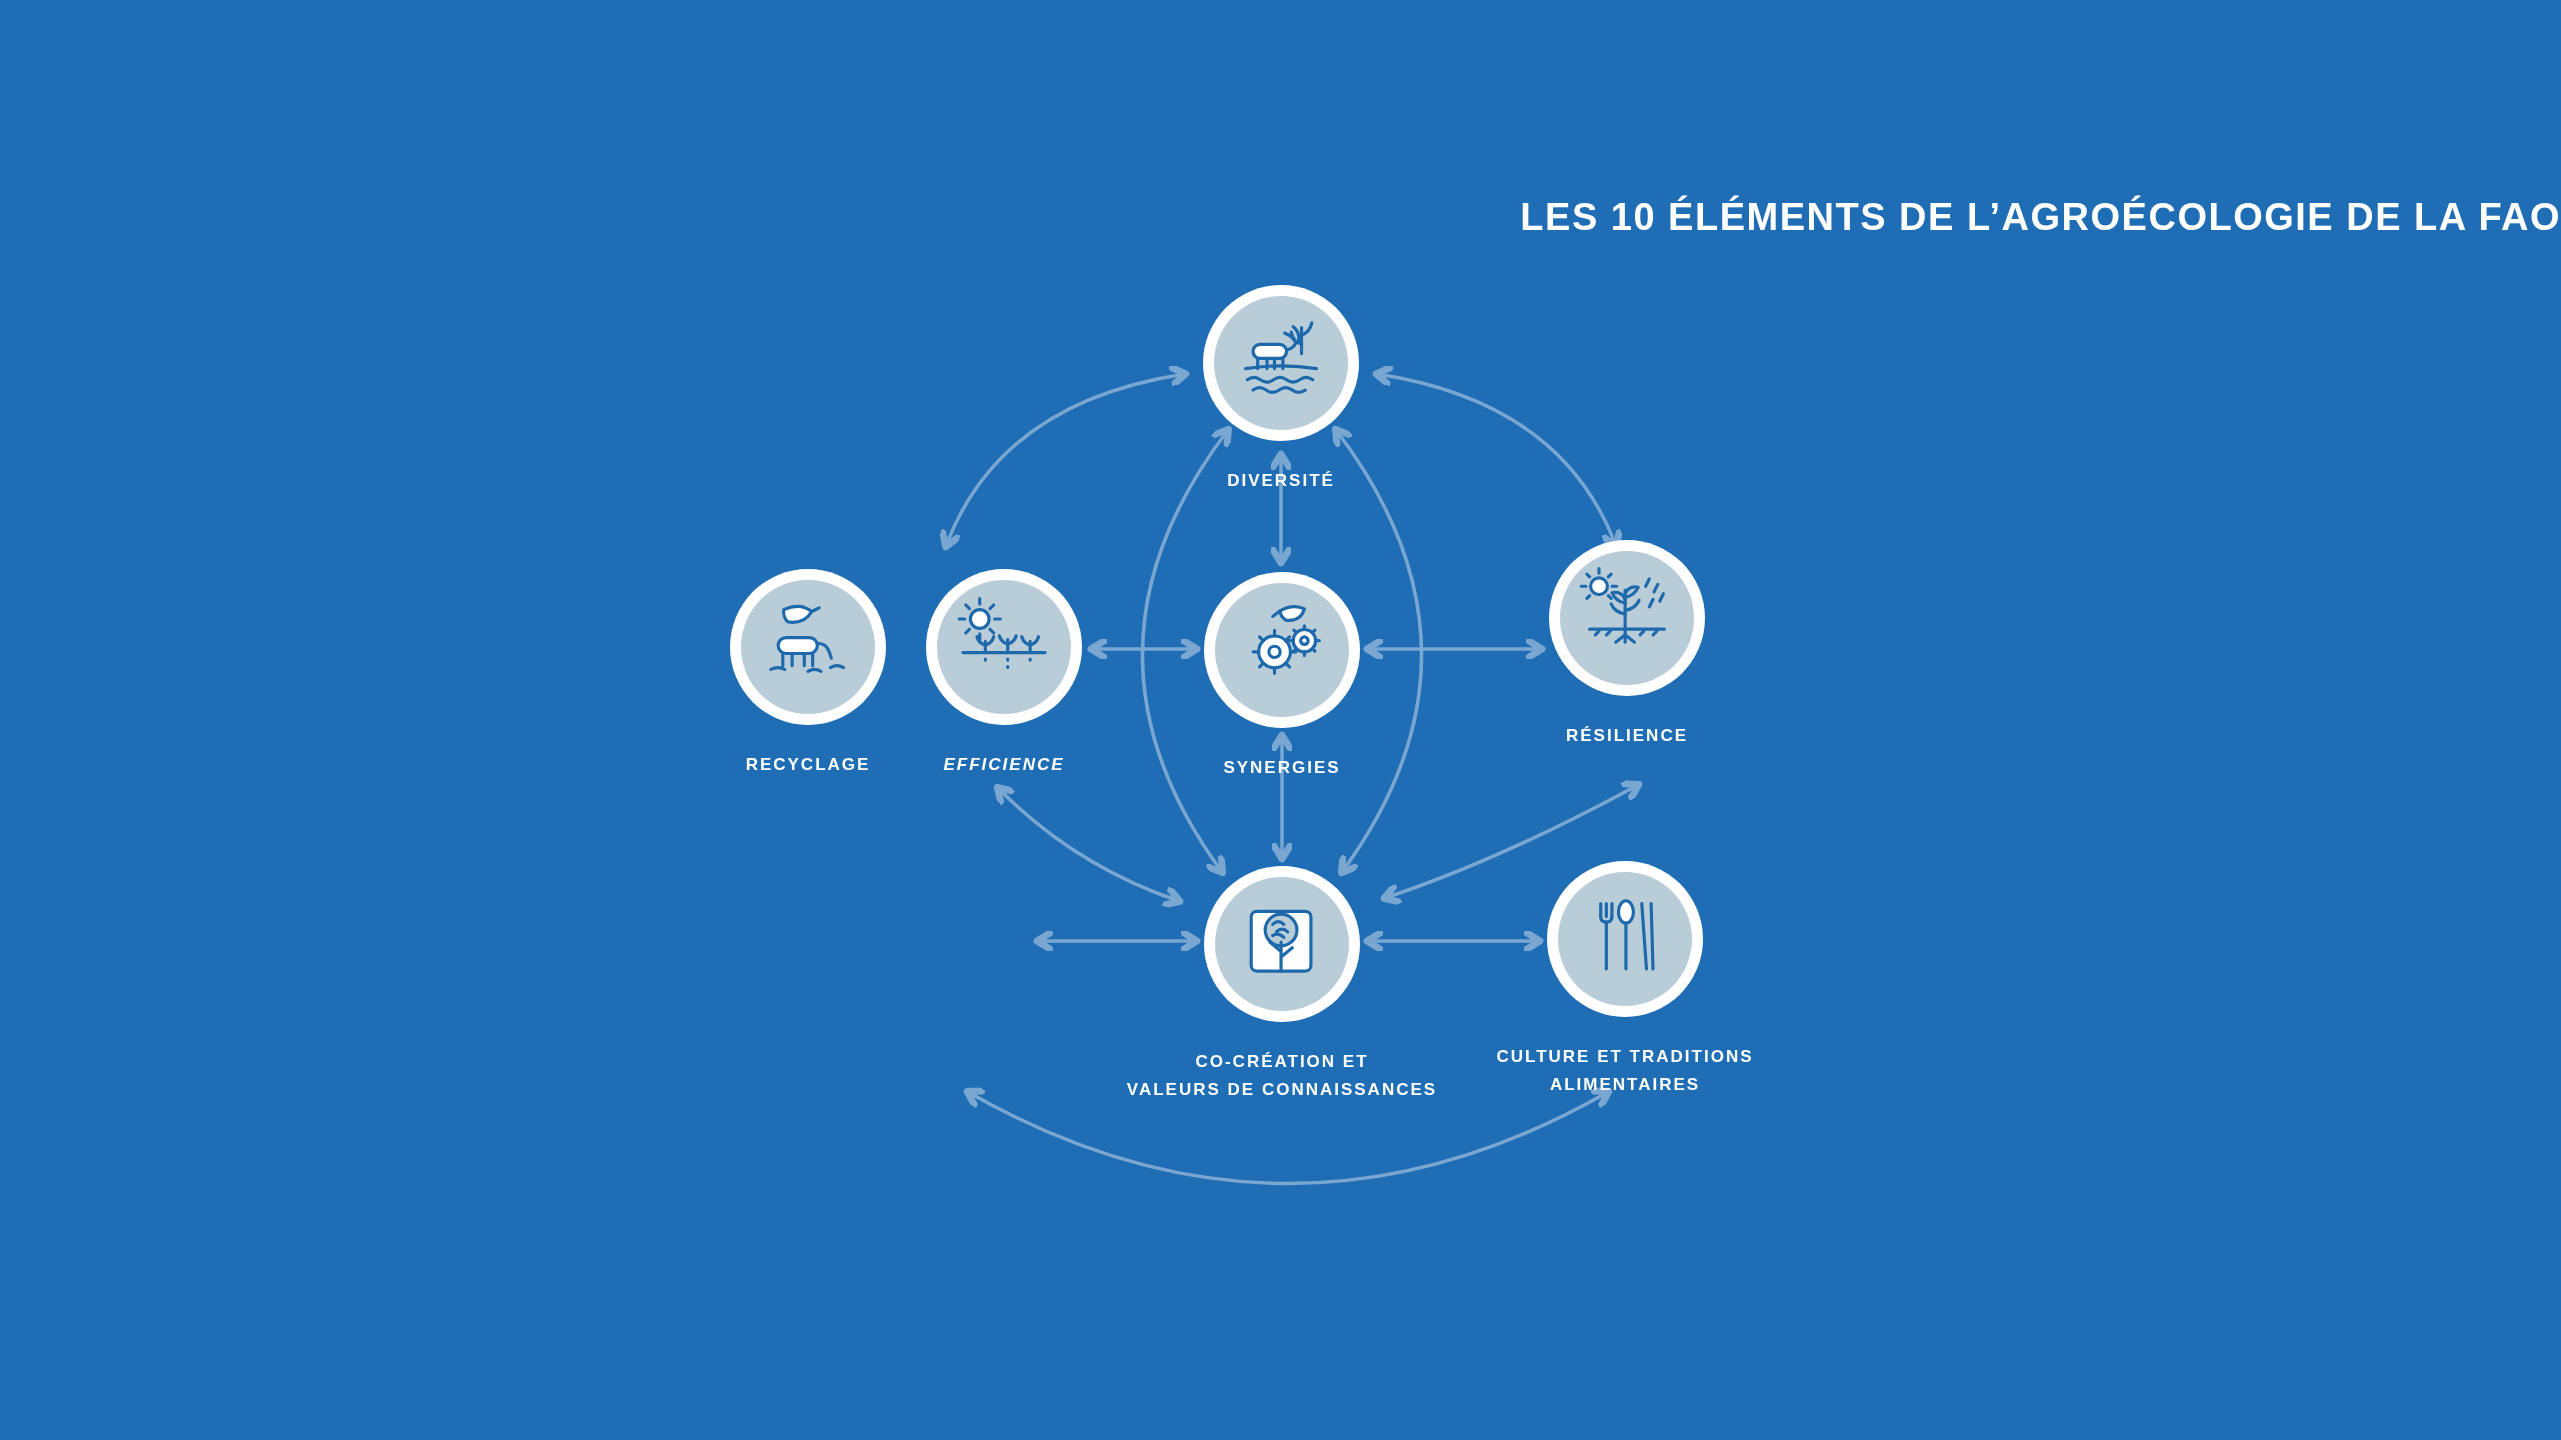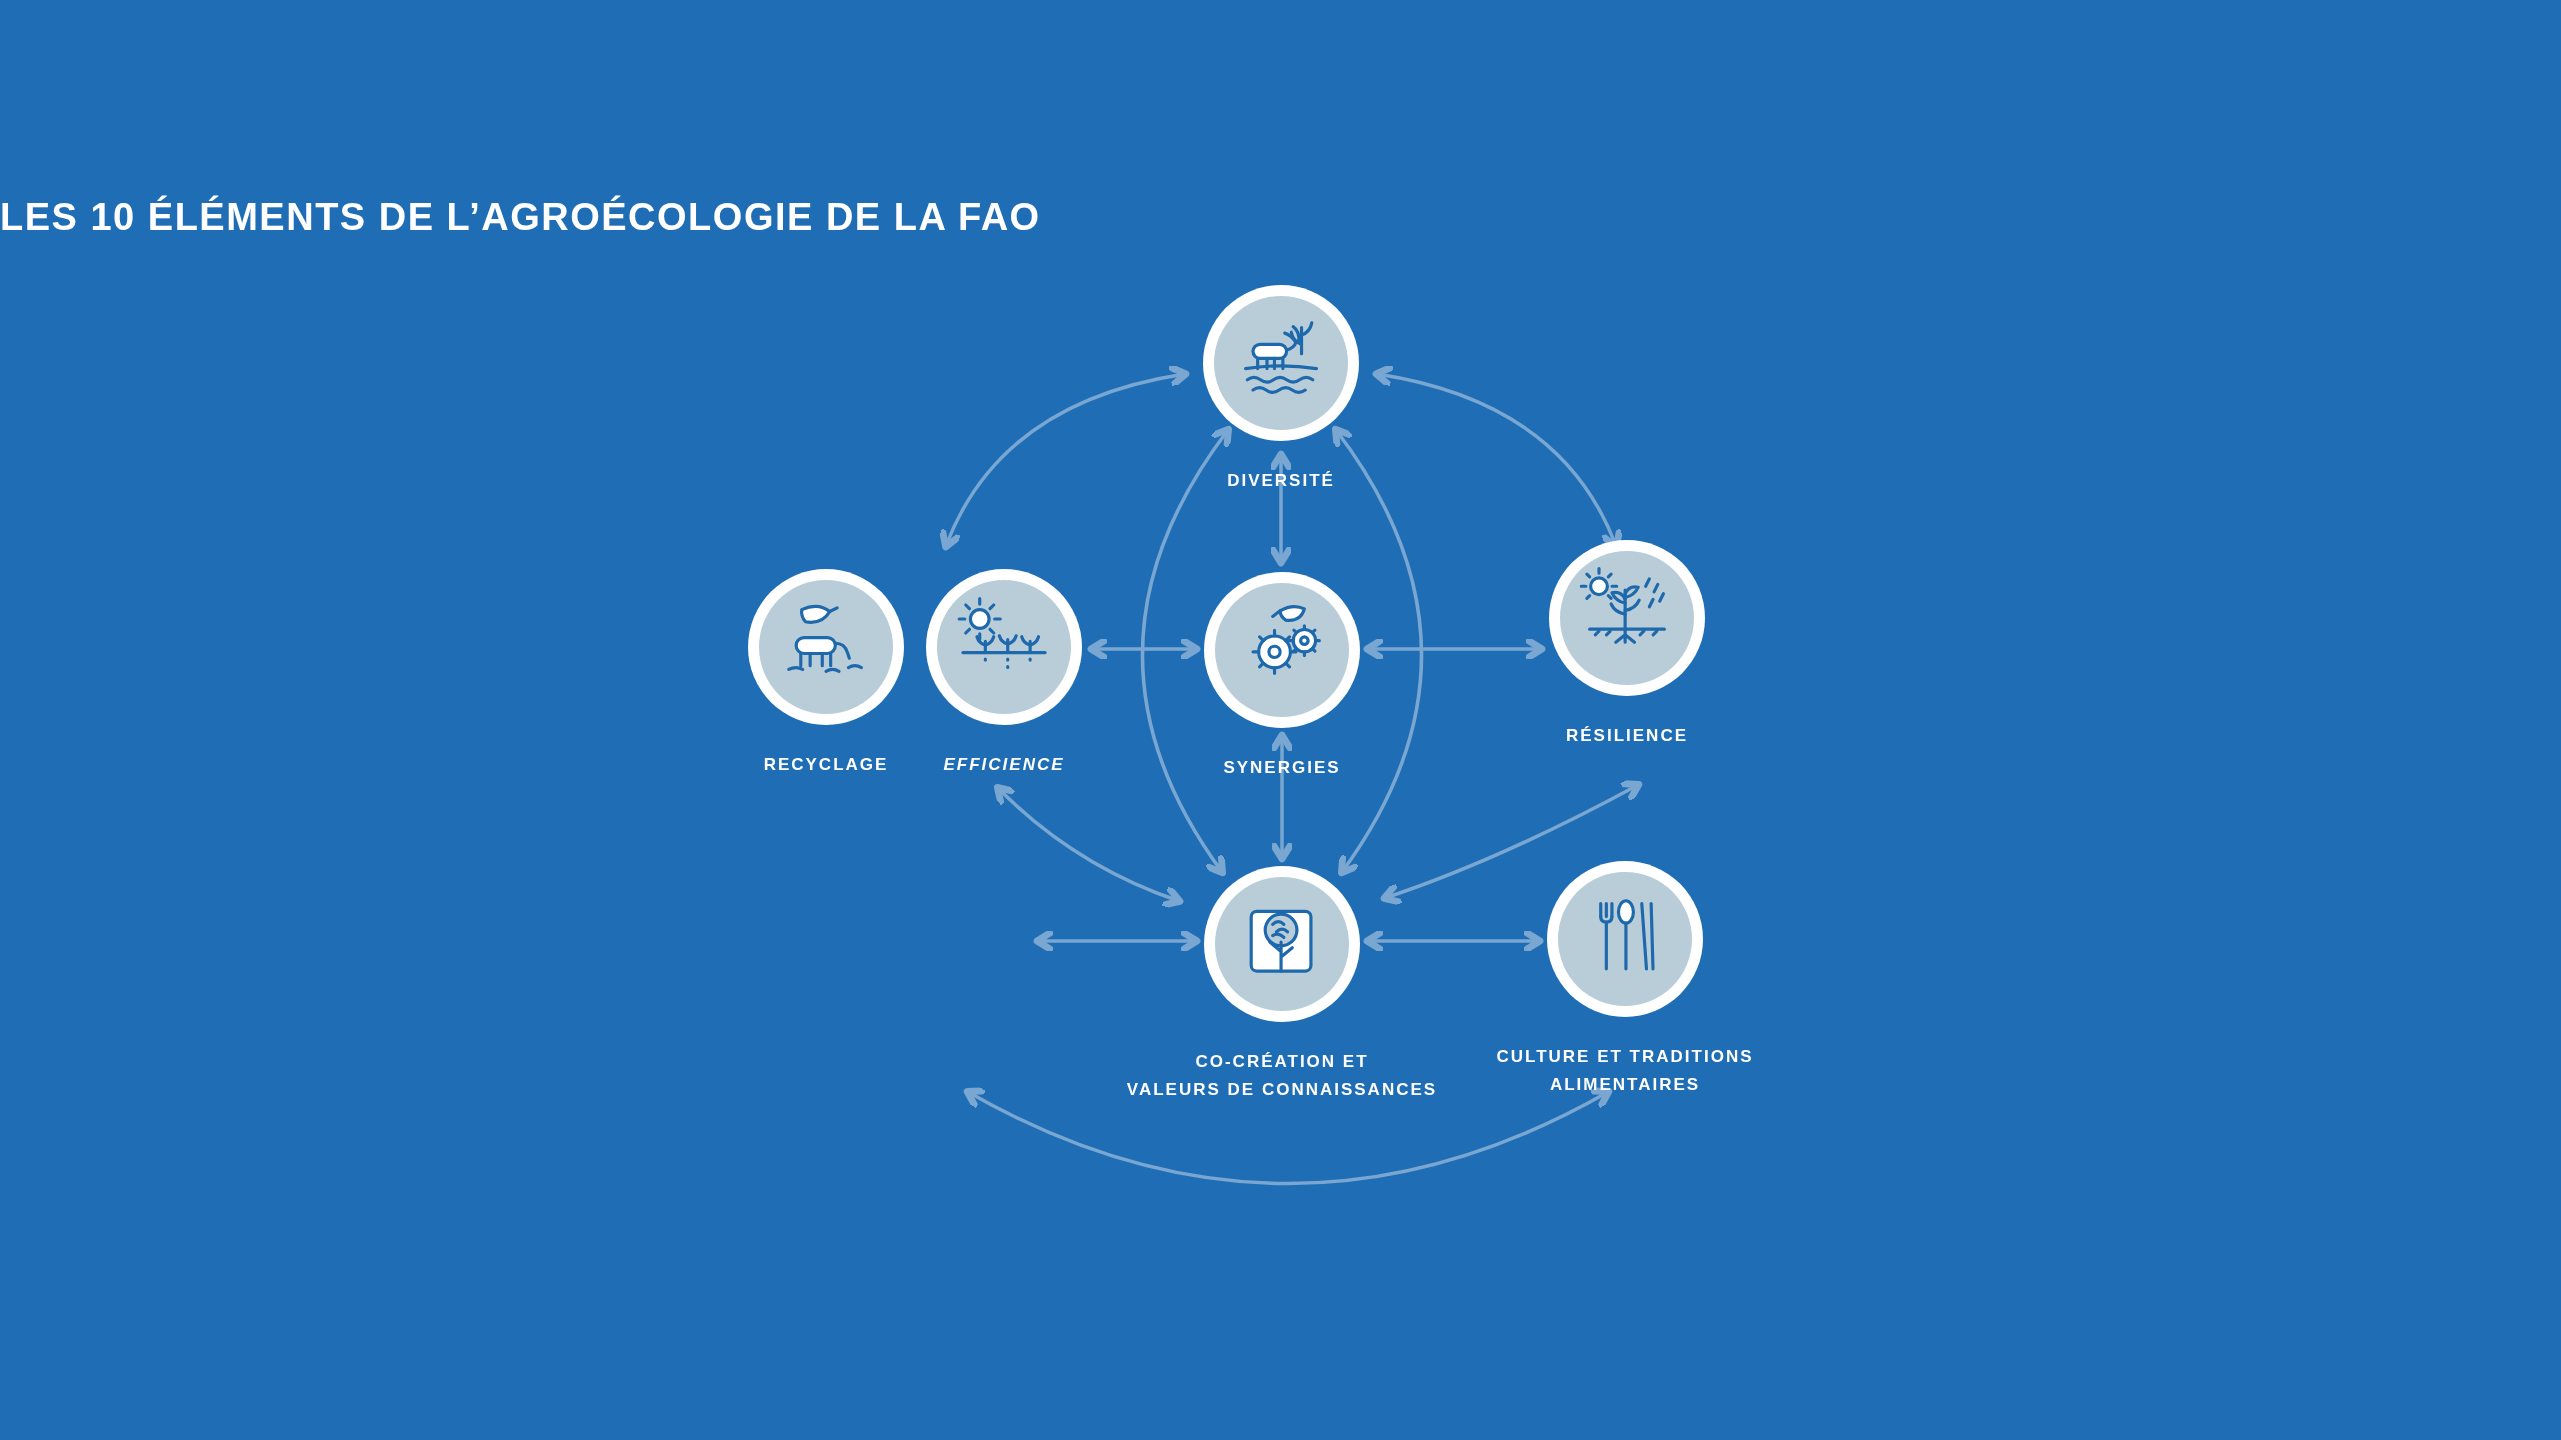--- a/index.html
+++ b/index.html
@@ -9,21 +9,21 @@
     --ink:#1e68ac;
     --text:#ffffff;
   }
   html,body{margin:0;padding:0;background:var(--bg);}
   .stage{
     position:relative;width:2561px;height:1440px;overflow:hidden;
     background:var(--bg);
     font-family:"Liberation Sans",sans-serif;
   }
   .title{
-    position:absolute;left:0;top:196px;width:2561px;text-align:left;
+    position:absolute;left:0;top:196px;width:2561px;text-align:right;
     color:var(--text);font-size:38px;font-weight:bold;letter-spacing:1.5px;
   }
   .arrow-layer{position:absolute;left:0;top:0;width:2561px;height:1440px;z-index:1;}
   .arrow-layer path{fill:none;stroke:var(--arrow);stroke-width:3.5;stroke-linecap:round;}
   .node{position:absolute;z-index:2;}
   .node.on-top{z-index:3;font-style:italic;}
   .ring{
     width:156px;height:156px;border-radius:50%;background:#ffffff;
     display:flex;align-items:center;justify-content:center;
   }
@@ -83,21 +83,21 @@
           <path d="M22 66 Q60 60 98 66"></path>
           <path d="M24 78 Q31 73 38 78 T52 78 T66 78 T80 78 T94 78"></path>
           <path d="M30 89 Q37 84 44 89 T58 89 T72 89 T86 89"></path>
         </g>
       </svg>
     </div>
       </div>
     <div class="label">DIVERSITÉ</div>
   </div>
 
-  <div class="node" style="left:748px;top:569px">
+  <div class="node" style="left:730px;top:569px">
     <div class="ring">
         <div class="disc">
       <svg class="icon" viewBox="0 0 120 120" width="112" height="112">
         <g fill="none" stroke="#1e68ac" stroke-width="3.4" stroke-linecap="round" stroke-linejoin="round">
           <path d="M34 20 Q52 12 64 22 Q56 36 38 33 Q33 27 34 20 Z" fill="#ffffff"></path>
           <path d="M64 22 L72 18"></path>
           <rect x="28" y="50" width="42" height="17" rx="8.5" fill="#ffffff"></rect>
           <path d="M33 67 V80 M43 67 V80 M56 67 V80 M65 67 V80"></path>
           <path d="M70 56 Q80 56 83 66 L85 72"></path>
           <path d="M20 84 Q28 80 35 84 M60 86 Q67 82 74 86 M84 82 Q91 78 98 82"></path>

